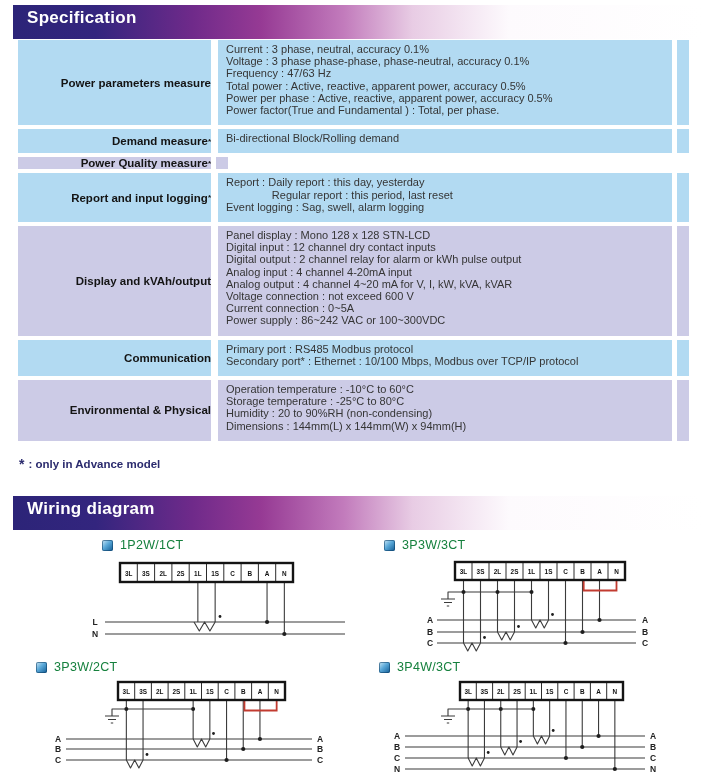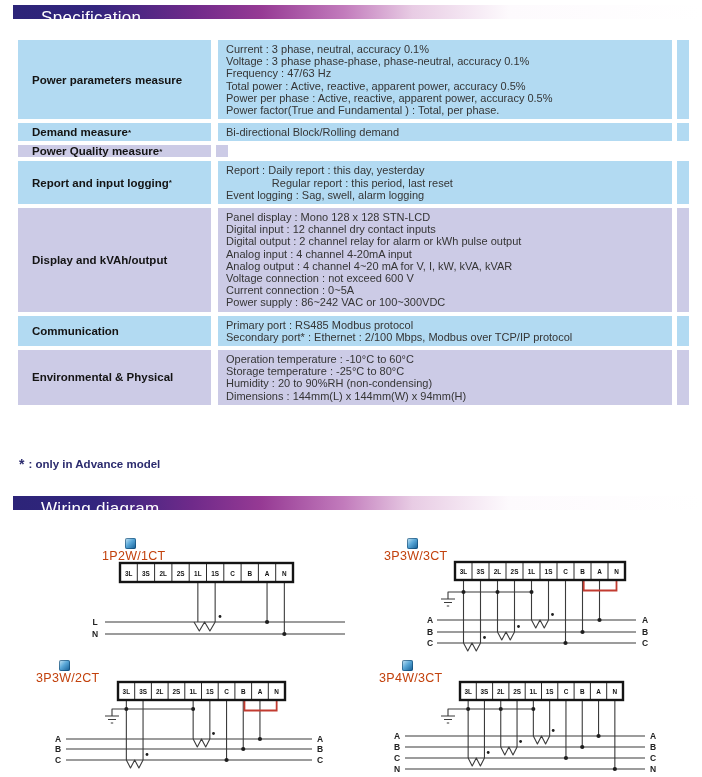--- a/index.html
+++ b/index.html
@@ -1,49 +1,49 @@
 <!DOCTYPE html>
 <html><head>
 <meta charset="utf-8">
 <style>
   html,body{margin:0;padding:0;}
   body{
     width:702px;height:777px;position:relative;background:#ffffff;
     font-family:"Liberation Sans","DejaVu Sans",sans-serif;overflow:hidden;
   }
   .banner{
-    position:absolute;left:13px;width:689px;height:14px;
+    position:absolute;left:13px;width:689px;height:34px;
     background:linear-gradient(90deg,#2c2478 0%,#33257e 12%,#6f2a8a 26%,#963a94 36%,#c27bbc 48%,#e8cce4 58%,#fdfafd 72%,#ffffff 100%);
-    color:#ffffff;font-size:17px;font-weight:normal;line-height:26px;
-    padding-left:28px;letter-spacing:.3px;box-sizing:border-box;
+    color:#ffffff;font-size:17px;font-weight:bold;line-height:26px;
+    padding-left:14px;letter-spacing:.3px;box-sizing:border-box;
   }
   .spec-table{position:absolute;left:18px;top:40px;width:672px;}
   .spec-row{display:flex;margin-bottom:4px;}
   .cell-label{
     width:193px;flex:0 0 193px;display:flex;align-items:center;
     padding-left:14px;box-sizing:border-box;
-    font-size:11.5px;font-weight:bold;color:#141414;
+    font-size:11.5px;font-weight:bold;color:#141414;justify-content:flex-end;
   }
   .cell-label sup{font-size:8px;vertical-align:super;}
   .cell-content{
     width:454px;flex:0 0 454px;margin-left:7px;
-    padding:3px 6px 3px 8px;box-sizing:border-box;
+    padding:3px 6px 9px 8px;box-sizing:border-box;
     font-size:11px;line-height:12.2px;color:#353535;white-space:pre-wrap;
   }
   .cell-cap{width:12px;flex:0 0 12px;margin-left:5px;}
   .row-blue .cell-label,.row-blue .cell-content,.row-blue .cell-cap{background:#b2daf2;}
   .row-lav .cell-label,.row-lav .cell-content,.row-lav .cell-cap{background:#cccbe6;}
   .footnote{
     position:absolute;left:19px;top:458px;color:#2b2b6e;font-weight:bold;
     font-size:11.5px;display:flex;align-items:center;
   }
   .footnote .fn-star{font-size:14px;margin-right:4px;line-height:11px;}
   .diag-label{
     position:absolute;display:flex;align-items:center;
-    font-size:12.5px;color:#c2410c;letter-spacing:.3px;flex-direction:column;
+    font-size:12.5px;color:#15803d;letter-spacing:.3px;
   }
   .bullet{
     width:11px;height:11px;border-radius:2px;margin-right:7px;
     background:linear-gradient(135deg,#cfeaf7 0%,#5aa8d8 45%,#105a92 100%);
     box-shadow:inset 0 0 0 1px rgba(10,60,100,.55);
   }
   svg.diag{position:absolute;}
   .wire{stroke:#3b3b3b;stroke-width:1.1;fill:none;stroke-linejoin:round;stroke-linecap:butt;}
   .blockrect{fill:#ffffff;stroke:#141414;stroke-width:2.4;}
   .divs{stroke:#141414;stroke-width:.9;}
@@ -119,21 +119,21 @@
 Power supply : 86~242 VAC or 100~300VDC</div>
     <div class="cell-cap"></div>
   </div>
 
   <div class="spec-row row-blue">
     <div class="cell-label">
         <span>Communication</span>
         <sup></sup>
       </div>
     <div class="cell-content">Primary port : RS485 Modbus protocol
-Secondary port* : Ethernet : 2/100 Mbps, Modbus over TCP/IP protocol</div>
+Secondary port* : Ethernet : 10/100 Mbps, Modbus over TCP/IP protocol</div>
     <div class="cell-cap"></div>
   </div>
 
   <div class="spec-row row-lav">
     <div class="cell-label">
         <span>Environmental &amp; Physical</span>
         <sup></sup>
       </div>
     <div class="cell-content">Operation temperature : -10°C to 60°C
 Storage temperature : -25°C to 80°C

